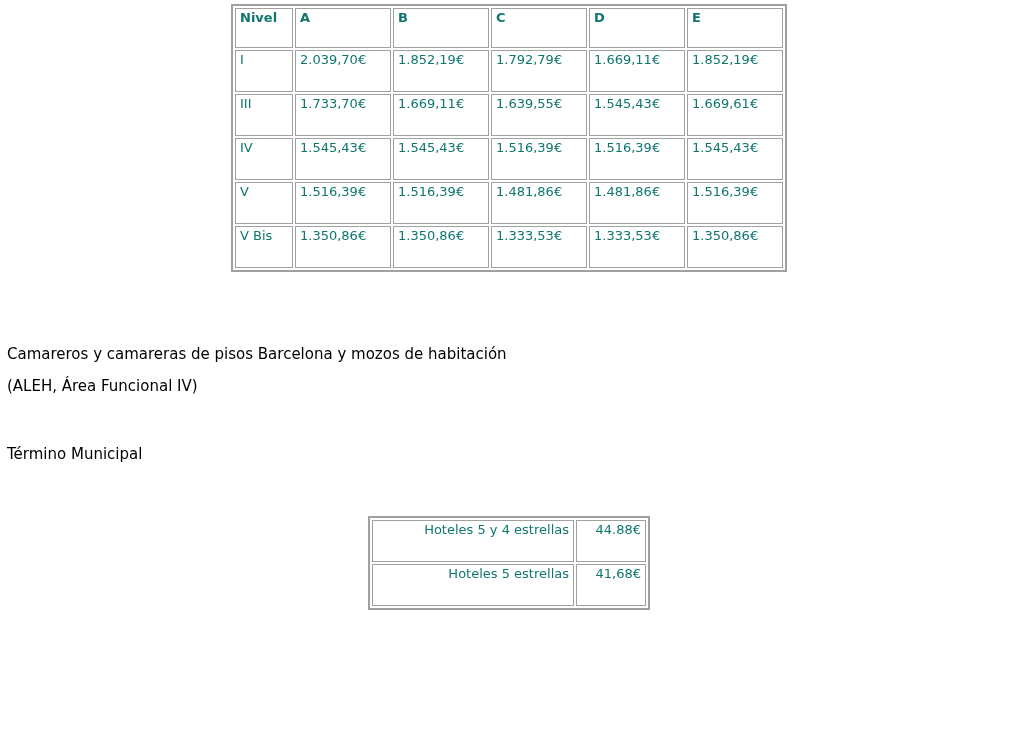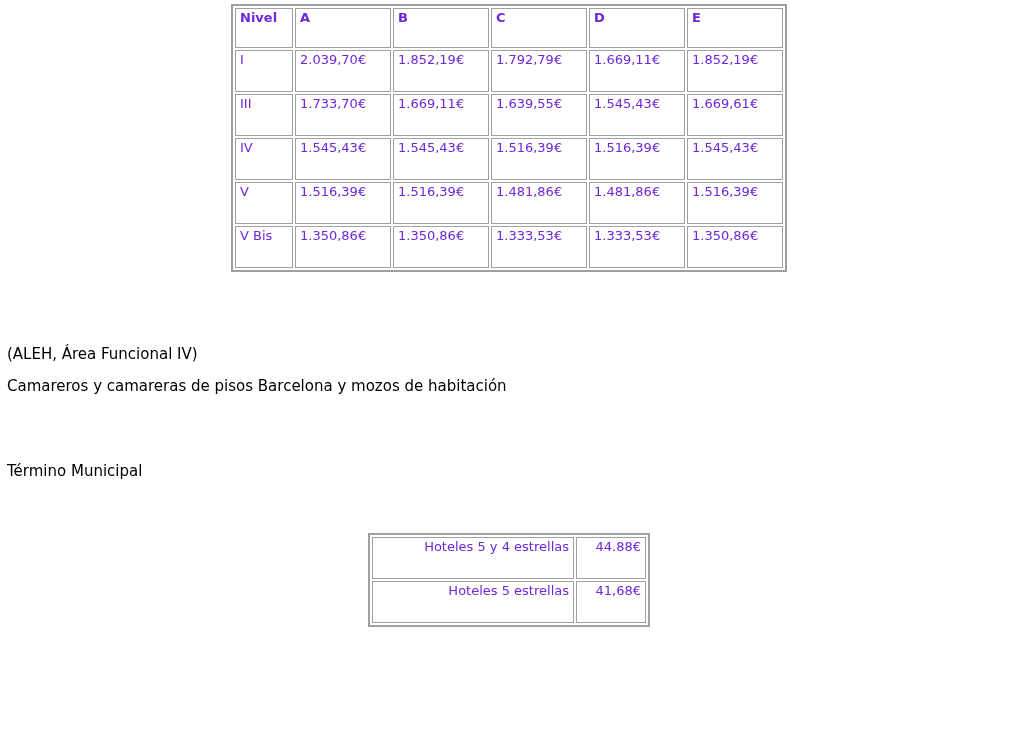--- a/index.html
+++ b/index.html
@@ -18,21 +18,21 @@
     padding: 4px 7px 0 7px;
   }
 
   
   table.grid {
     border-collapse: separate;
     border-spacing: 2px;
     border: 2px solid #a0a0a0;
     margin: 0 auto;
     font-size: 13px;
-    color: #6d28d9;
+    color: #0f766e;
   }
   table.grid td, table.grid th {
     border: 1px solid #a0a0a0;
     padding: 1px 4px;
     vertical-align: top;
     text-align: left;
     background: #ffffff;
     white-space: nowrap;
   }
   table.grid th { font-weight: bold; }
@@ -48,21 +48,21 @@
   .hotel-table td.col-price { width: 60px; text-align: right; }
   .hotel-table td { height: 38px; }
 
   
   .section-title {
     margin-top: 66px;
     font-size: 15px;
     line-height: 32px;
   }
   .section-subtitle {
-    margin-top: 53px;
+    margin-top: 36px;
     font-size: 15px;
     line-height: 32px;
   }
   .hotel-table-wrap {
     margin-top: 46px;
   }
 </style>
 </head>
 <body>
 
@@ -115,22 +115,22 @@
         <td class="col-val">1.350,86€</td>
         <td class="col-val">1.350,86€</td>
         <td class="col-val">1.333,53€</td>
         <td class="col-val">1.333,53€</td>
         <td class="col-val">1.350,86€</td>
       </tr>
     </tbody>
   </table>
 
   <div class="section-title">
+    <div>Camareros y camareras de pisos Barcelona y mozos de habitación</div>
     <div>(ALEH, Área Funcional IV)</div>
-    <div>Camareros y camareras de pisos Barcelona y mozos de habitación</div>
   </div>
 
   <div class="section-subtitle">Término Municipal</div>
 
   <div class="hotel-table-wrap">
     <table class="grid hotel-table">
       <tbody>
         <tr>
           <td class="col-label">Hoteles 5 y 4 estrellas</td>
           <td class="col-price">44.88€</td>

